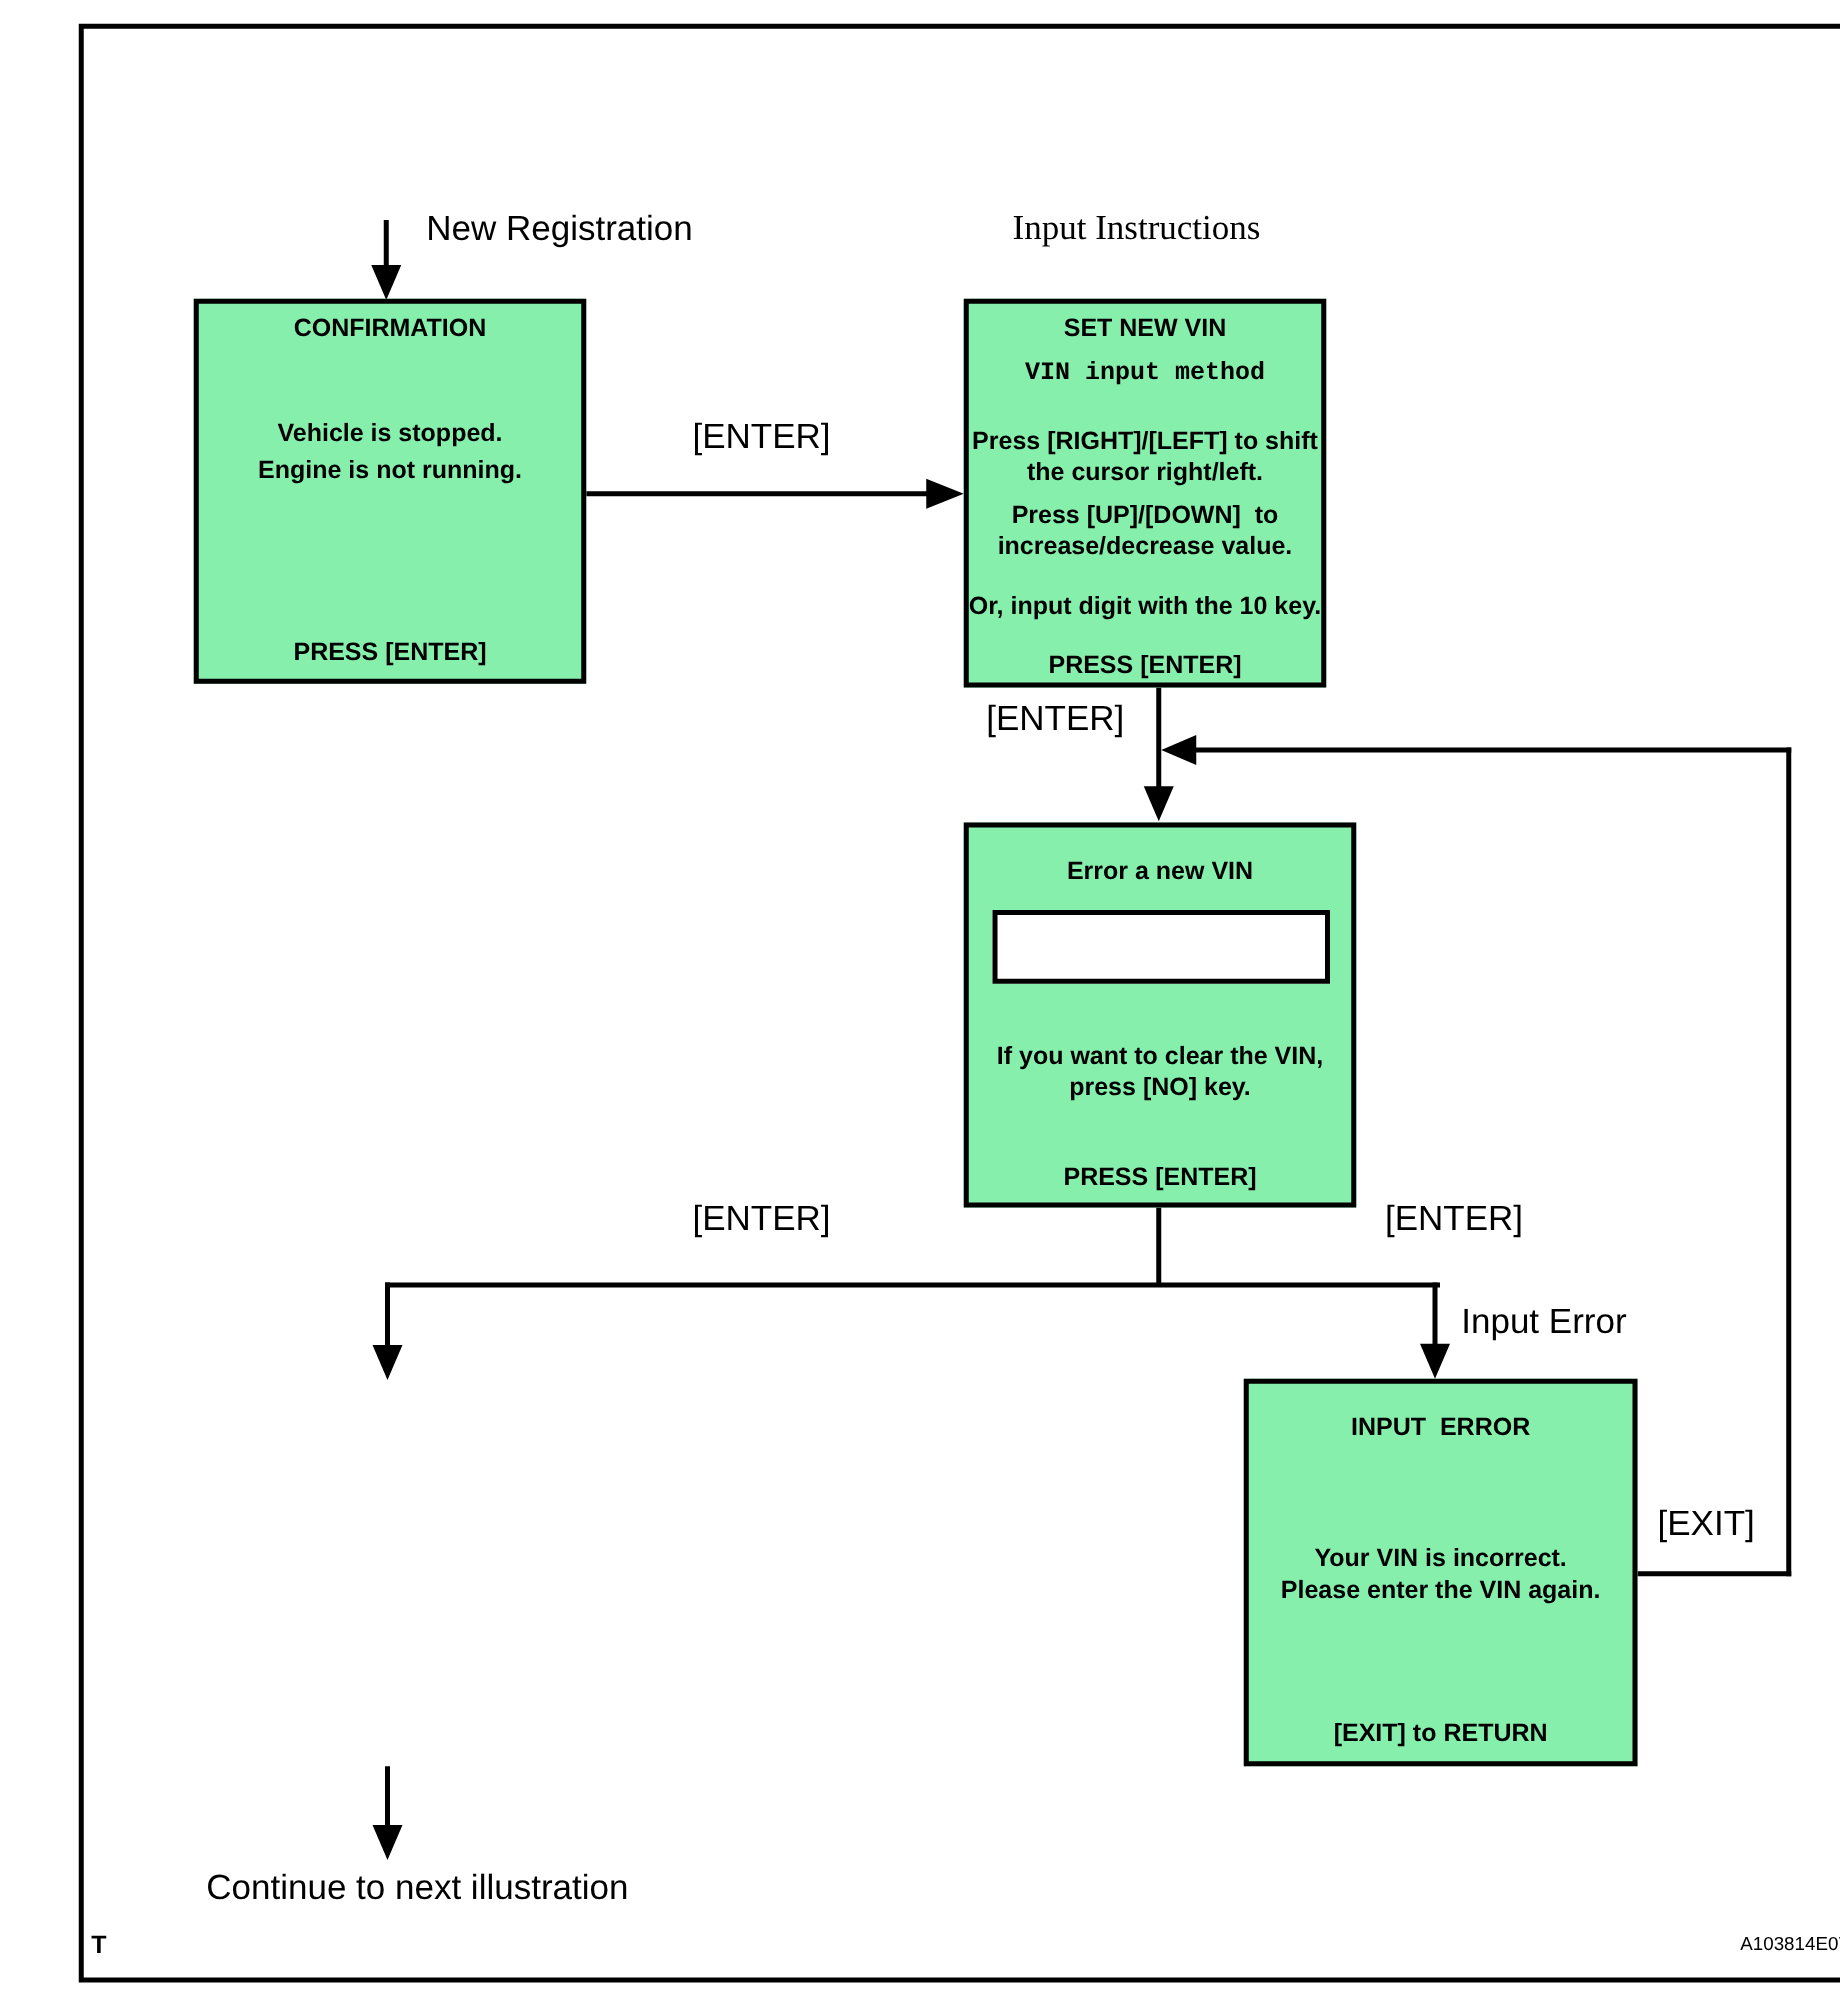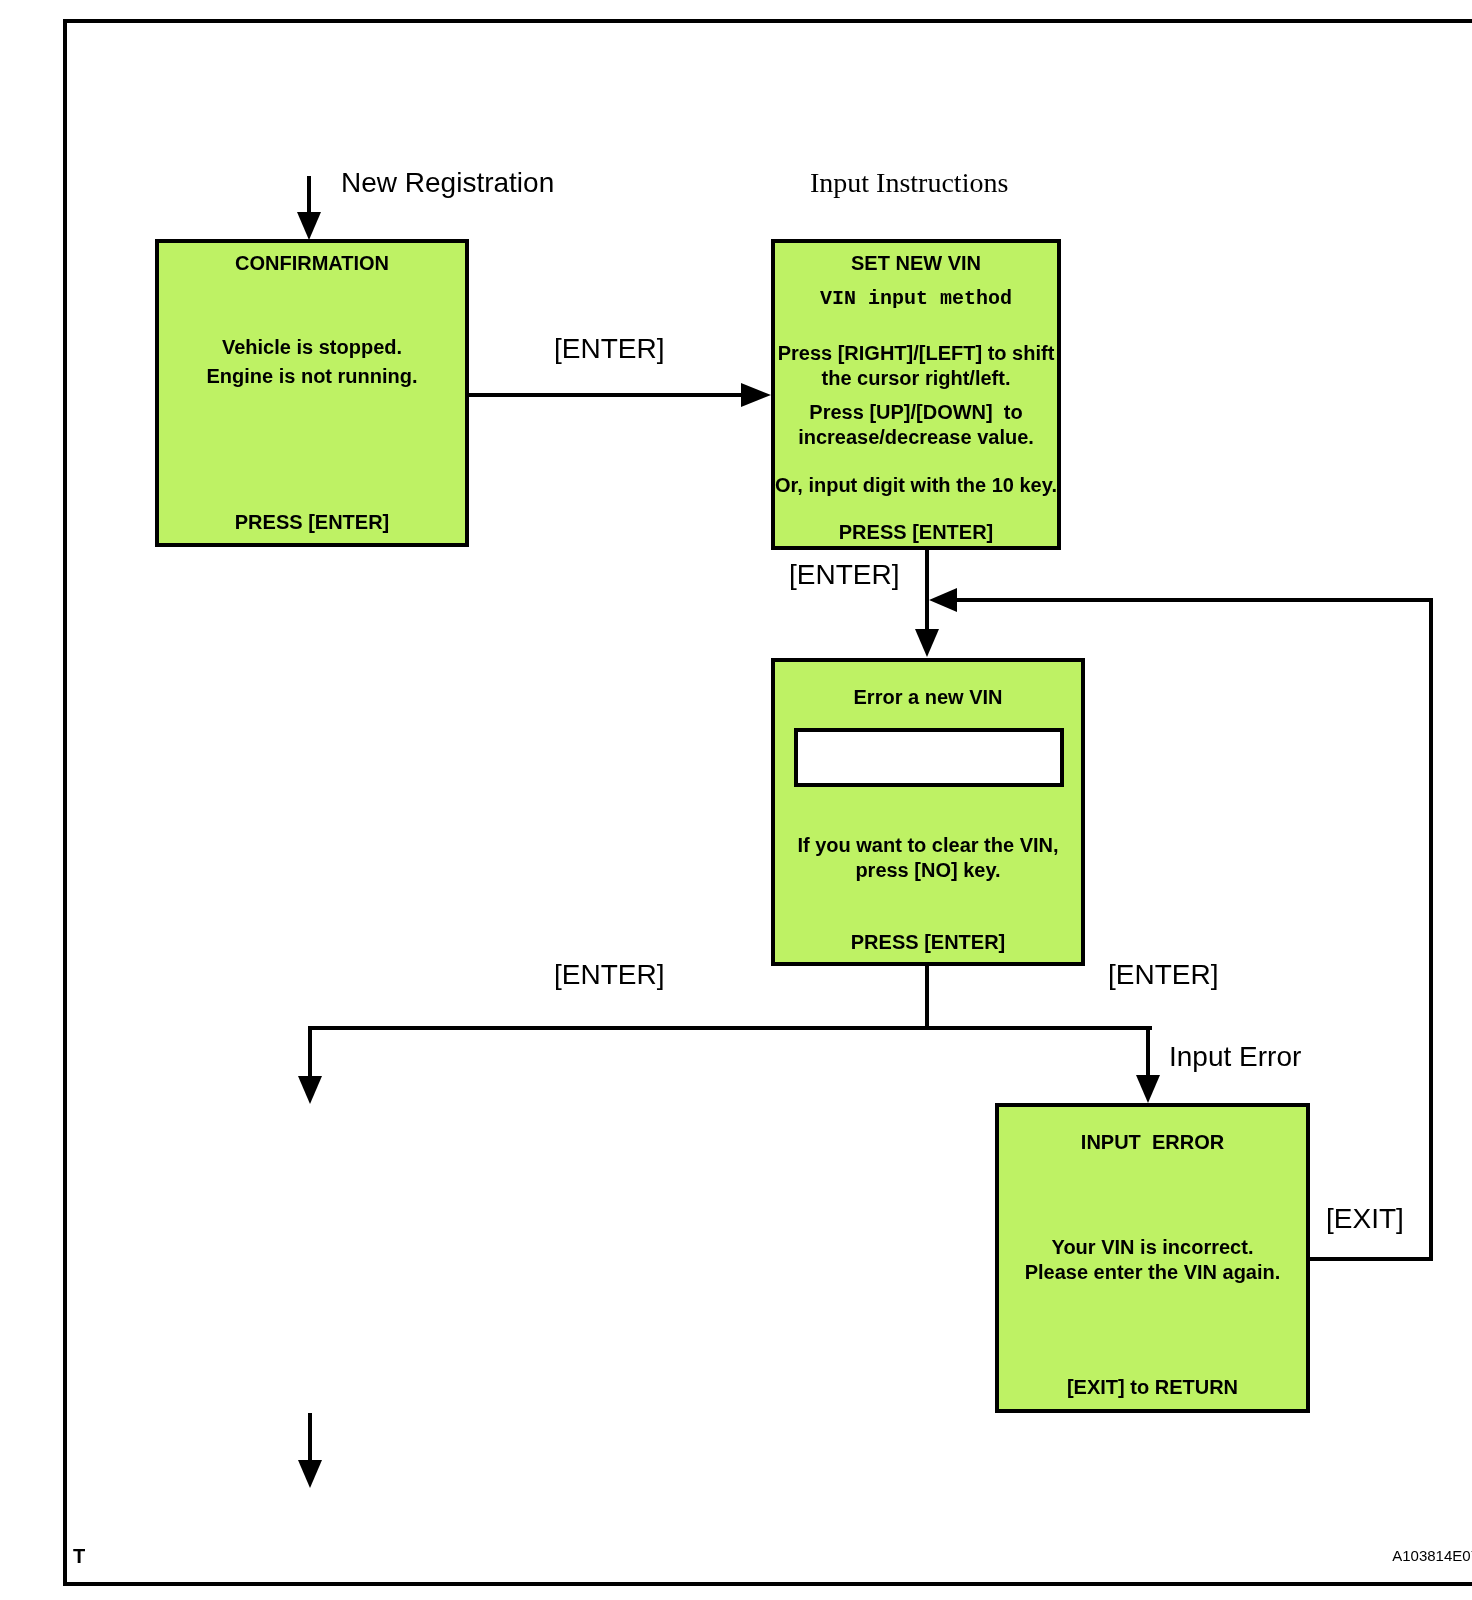--- a/index.html
+++ b/index.html
@@ -4,21 +4,21 @@
 <style>
   html,body { margin:0; padding:0; background:#fff; }
   #canvas {
     position:relative; width:1472px; height:1600px;
     background:#fff; color:#000;
     font-family:"Liberation Sans", sans-serif;
     overflow:hidden;
     margin-left:42px;
   }
   .page-border { position:absolute; border:4px solid #000; background:transparent; }
-  .screen-box { position:absolute; border:4px solid #000; background:#bef264; box-sizing:border-box;padding-left:37px; }
+  .screen-box { position:absolute; border:4px solid #000; background:#86efac; box-sizing:border-box;padding-left:37px; }
   .bt {
     position:absolute; left:0; width:100%; text-align:center;
     font-weight:bold; font-size:20px; line-height:20px; white-space:pre-wrap;
   }
   .flow-label { position:absolute; font-size:28px; line-height:30px; white-space:pre; }
   .ln { position:absolute; background:#000; }
   .arr { position:absolute; width:0; height:0; }
   .arr-down  { border-left:12px solid transparent; border-right:12px solid transparent; border-top:28px solid #000; }
   .arr-right { border-top:12px solid transparent; border-bottom:12px solid transparent; border-left:30px solid #000; }
   .arr-left  { border-top:12px solid transparent; border-bottom:12px solid transparent; border-right:28px solid #000; }
@@ -34,20 +34,21 @@
   <div class="page-border" style="left:21px; top:19px; width:1426px; height:1559px;"></div>
 
   <div class="flow-label" style="left:299px; top:168px;">New Registration</div>
   <div class="flow-label" style="left:768px; top:168px;font-family:Liberation Serif, serif;">Input Instructions</div>
   <div class="flow-label" style="left:512px; top:334px;">[ENTER]</div>
   <div class="flow-label" style="left:747px; top:560px;">[ENTER]</div>
   <div class="flow-label" style="left:512px; top:960px;">[ENTER]</div>
   <div class="flow-label" style="left:1066px; top:960px;">[ENTER]</div>
   <div class="flow-label" style="left:1127px; top:1042px;">Input Error</div>
   <div class="flow-label" style="left:1284px; top:1204px;">[EXIT]</div>
+  <div class="flow-label" style="left:123px; top:1495px;">Continue to next illustration</div>
 
   <div class="ln" style="left:265px; top:176px; width:4px; height:40px;"></div>
   <div class="arr arr-down" style="left:255px; top:212px;"></div>
 
   <div class="ln" style="left:427px; top:393px; width:275px; height:4px;"></div>
   <div class="arr arr-right" style="left:699px; top:383px;"></div>
 
   <div class="ln" style="left:883px; top:550px; width:4px; height:82px;"></div>
   <div class="arr arr-down" style="left:873px; top:629px;"></div>
 

